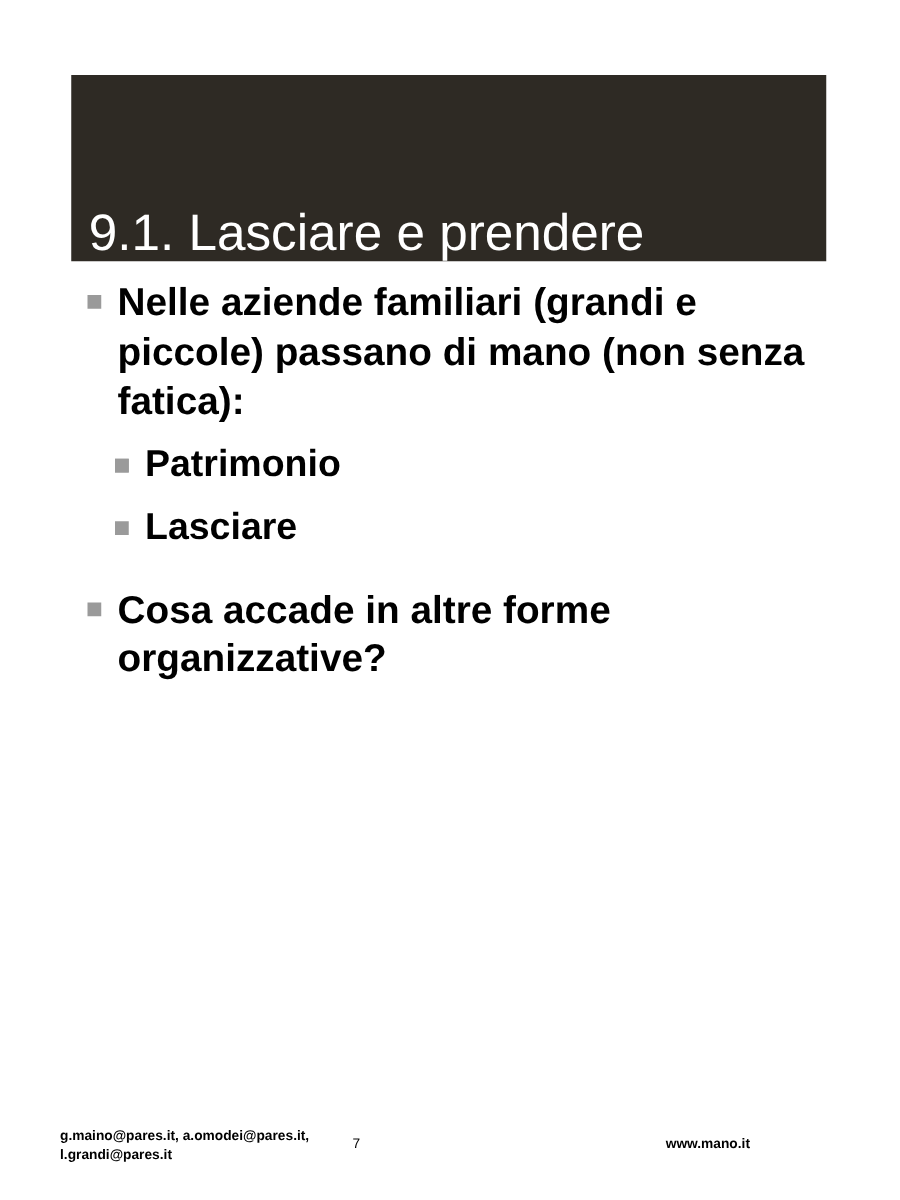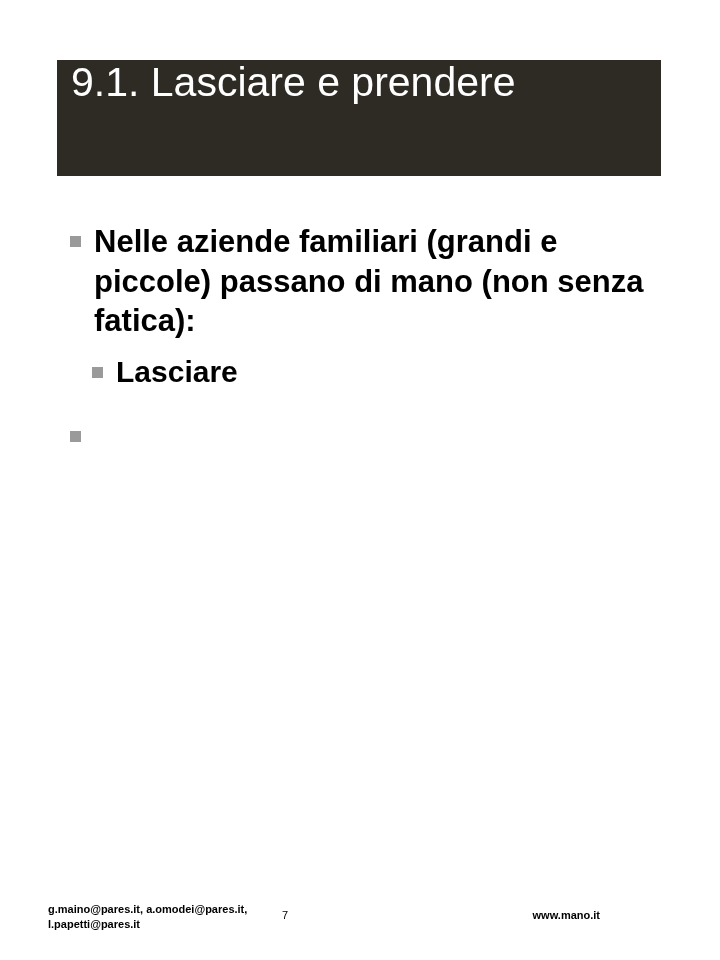--- a/index.html
+++ b/index.html
@@ -17,24 +17,24 @@
     position: relative;
     width: 720px;
     height: 960px;
     box-sizing: border-box;
   }
   .title-bar {
     position: absolute;
     left: 57px;
     top: 60px;
     width: 604px;
-    height: 116px;
+    height: 149px;
     background: #2e2a24;
     display: flex;
-    align-items: flex-start;
+    align-items: flex-end;
   }
   .title-text {
     color: #ffffff;
     font-size: 41px;
     font-weight: 400;
     letter-spacing: 0px;
     padding-left: 14px;
     line-height: 1.1;
   }
   .body-block {
@@ -134,38 +134,40 @@
         <span class="marker"></span>
         <span>Nelle aziende familiari (grandi e piccole) passano di mano (non senza fatica):</span>
       </li>
 
       <ul class="level2">
         <li class="bullet lvl2">
           <span class="marker"></span>
         </li>
         <li class="bullet lvl2">
           <span class="marker"></span>
+          <span>Patrimonio</span>
         </li>
         <li class="bullet lvl2">
           <span class="marker"></span>
           <span>Lasciare</span>
         </li>
       </ul>
 
       <div class="spacer-gap"></div>
 
       <li class="bullet lvl1">
         <span class="marker"></span>
+        <span>Cosa accade in altre forme organizzative?</span>
       </li>
 
     </ul>
   </div>
 
   <div class="footer">
     <div class="footer-left">
       <div>g.maino@pares.it, a.omodei@pares.it,</div>
-      <div>l.papetti@pares.it</div>
+      <div>l.grandi@pares.it</div>
     </div>
     <div class="footer-center">7</div>
     <div class="footer-right">www.mano.it</div>
   </div>
 
 </div>
 
 </body></html>

